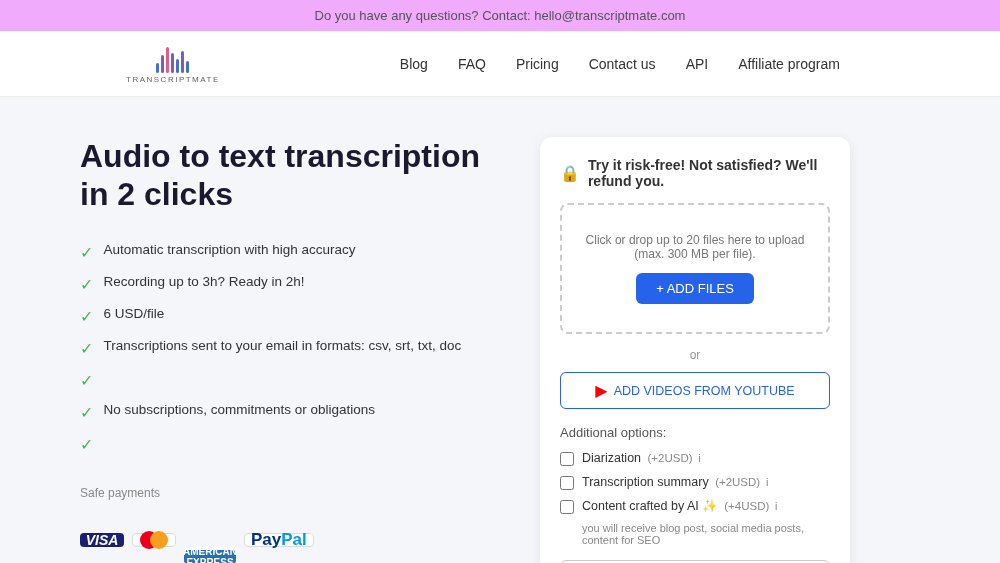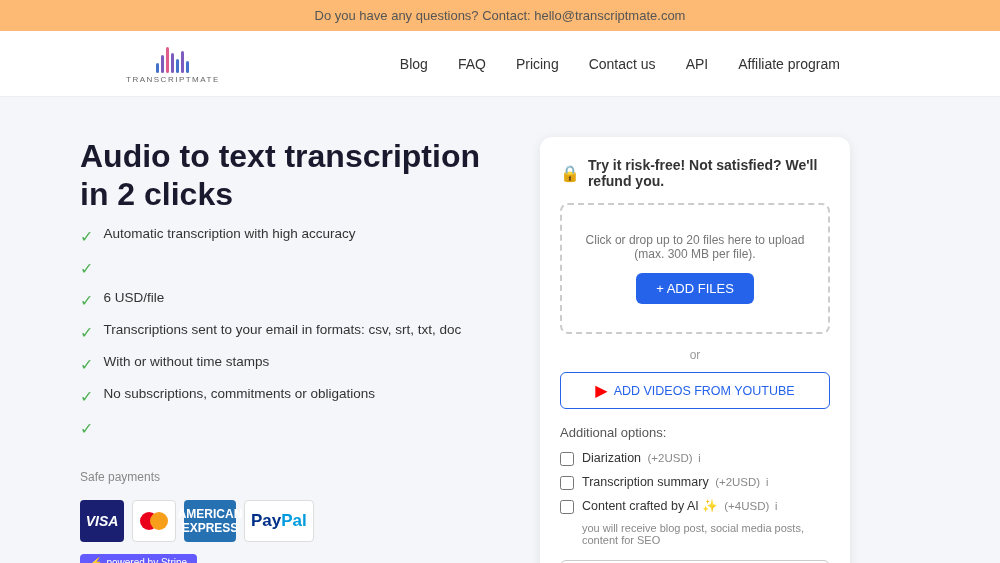--- a/index.html
+++ b/index.html
@@ -1,20 +1,20 @@
 <!DOCTYPE html>
 <html><head>
   <meta charset="utf-8">
   <style>
     * { box-sizing: border-box; margin: 0; padding: 0; }
     body { font-family: -apple-system, BlinkMacSystemFont, 'Segoe UI', sans-serif; background: #f5f6fa; min-height: 563px; }
 
     
     .top-banner {
-      background: #fdba74;
+      background: #f0abfc;
       text-align: center;
       padding: 8px;
       font-size: 13px;
       color: #555;
     }
 
     
     header {
       background: #fff;
       display: flex;
@@ -72,21 +72,21 @@
     
     .left-panel {
       flex: 1;
       max-width: 420px;
     }
     .hero-title {
       font-size: 32px;
       font-weight: 700;
       color: #1a1a2e;
       line-height: 1.2;
-      margin-bottom: 12px;
+      margin-bottom: 28px;
     }
     .features-list {
       list-style: none;
       display: flex;
       flex-direction: column;
       gap: 12px;
       margin-bottom: 32px;
     }
     .features-list li {
       display: flex;
@@ -116,28 +116,28 @@
       margin-bottom: 10px;
     }
     .payment-card {
       border-radius: 4px;
       padding: 4px 8px;
       font-size: 11px;
       font-weight: 700;
       display: flex;
       align-items: center;
       justify-content: center;
-      height: 42px;
+      height: 14px;
     }
     .visa-card { background: #1a1f71; color: #fff; width: 44px; font-style: italic; font-size: 14px; }
     .mc-card { background: #fff; border: 1px solid #ddd; width: 44px; }
     .mc-circles { display: flex; }
     .mc-left { width: 18px; height: 18px; border-radius: 50%; background: #eb001b; }
     .mc-right { width: 18px; height: 18px; border-radius: 50%; background: #f79e1b; margin-left: -8px; }
-    .amex-card { background: #2671b2; color: #fff; width: 52px; font-size: 12px; text-align: center; }
+    .amex-card { background: #2671b2; color: #fff; width: 52px; font-size: 10px; text-align: center; margin-top: 34px; }
     .paypal-card { background: #fff; border: 1px solid #ddd; padding: 4px 6px; }
     .paypal-text { font-size: 17px; font-weight: 700; }
     .paypal-p1 { color: #003087; }
     .paypal-p2 { color: #009cde; }
     .stripe-badge {
       background: #635bff;
       color: #fff;
       font-size: 10px;
       padding: 3px 10px;
       border-radius: 4px;
@@ -269,32 +269,32 @@
   <div class="left-panel">
     <h1 class="hero-title">Audio to text transcription in 2 clicks</h1>
 
     <ul class="features-list">
       <li>
         <span class="check-icon">✓</span>
         <span>Automatic transcription with high accuracy</span>
       </li>
       <li>
         <span class="check-icon">✓</span>
+        <span>Recording up to 3h? Ready in 2h!</span>
       </li>
       <li>
         <span class="check-icon">✓</span>
         <span>6 USD/file</span>
       </li>
       <li>
         <span class="check-icon">✓</span>
         <span>Transcriptions sent to your email in formats: csv, srt, txt, doc</span>
       </li>
       <li>
         <span class="check-icon">✓</span>
-        <span>With or without time stamps</span>
       </li>
       <li>
         <span class="check-icon">✓</span>
         <span>No subscriptions, commitments or obligations</span>
       </li>
       <li>
         <span class="check-icon">✓</span>
       </li>
     </ul>
 

